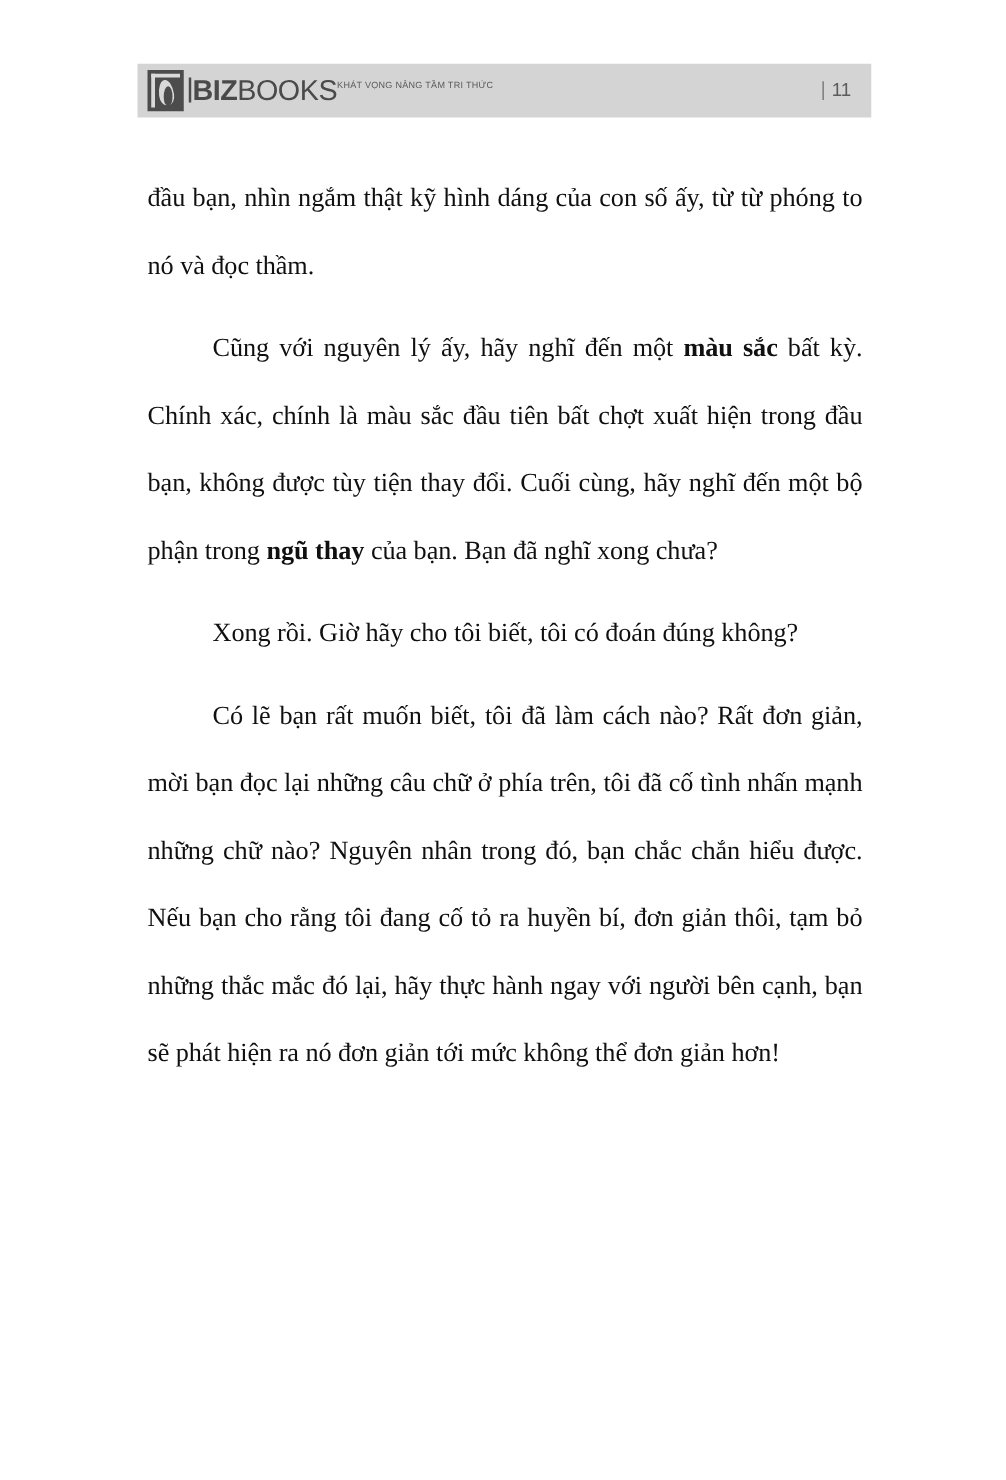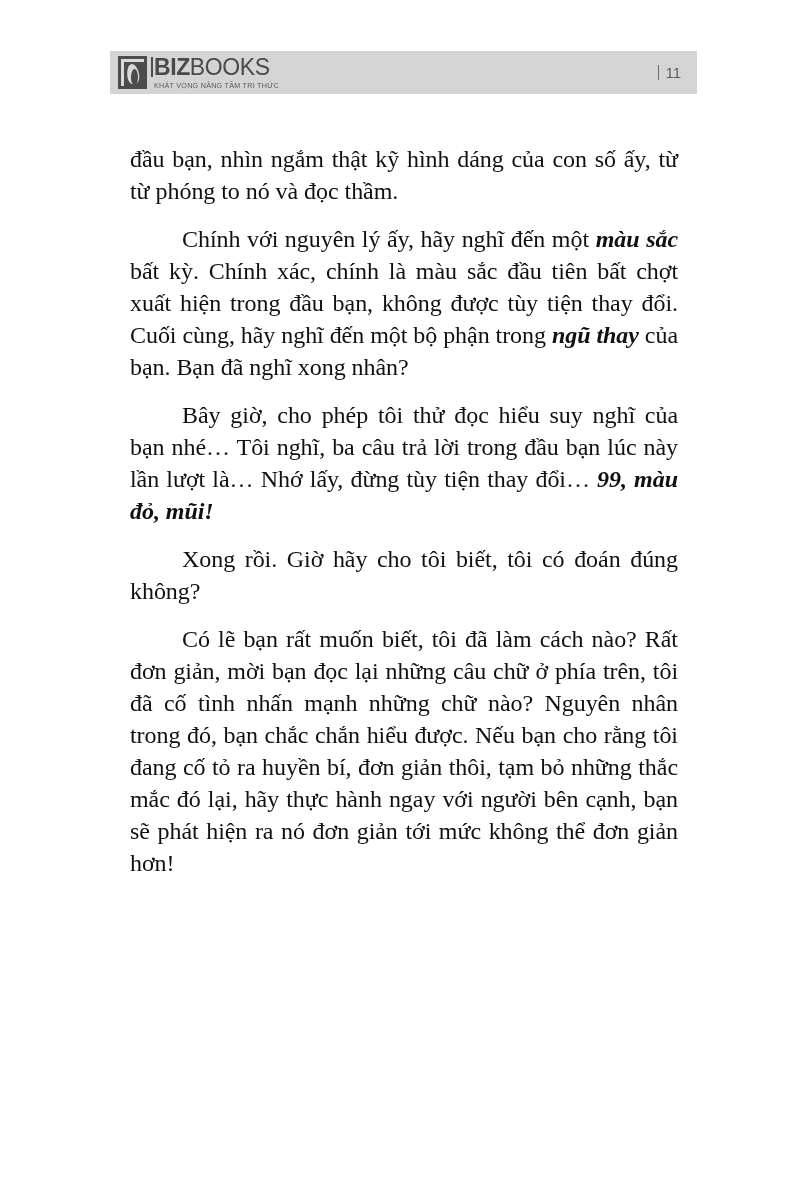--- a/index.html
+++ b/index.html
@@ -75,21 +75,21 @@
     position: absolute;
     left: 13px; top: 13px;
     width: 7px; height: 15px;
     background: #4c4c4c;
     border-radius: 50% 50% 30% 30% / 55% 55% 45% 45%;
   }
 
   .logo-text {
     margin-left: 7px;
     display: flex;
-    flex-direction: column;
+    flex-direction: row;
     justify-content: center;
     line-height: 1;
     position: relative;
   }
   .logo-rule {
     position: absolute;
     left: -3px;
     top: 1px;
     width: 2px;
     height: 20px;
@@ -135,36 +135,35 @@
 
   
   .text-column {
     position: absolute;
     left: 114px;
     top: 127px;
     width: 580px;
   }
 
   p.para {
-    margin: 16px;
-    font-size: 24px;
-    line-height: 32px;
+    margin: 4px;
+    font-size: 21px;
+    line-height: 54px;
     text-align: justify;
     text-justify: inter-word;
     letter-spacing: -0.05px;
     -webkit-hyphens: none;
     hyphens: none;
   }
   p.para.indent {
     text-indent: 52px;
     margin-top: 12px;
   }
   b.em {
     font-weight: 700;
-    font-style: italic;
   }
 </style>
 </head>
 <body>
 
 <div class="page">
 
   <div class="header-bar">
 
     <div class="logo-block">
@@ -185,19 +184,18 @@
 
     <div class="folio">
       <span class="folio-rule"></span>
       <span>11</span>
     </div>
 
   </div>
 
   <div class="text-column">
       <p class="para"><span>đầu bạn, nhìn ngắm thật kỹ hình dáng của con số ấy, từ từ phóng to nó và đọc thầm.</span></p>
-      <p class="para indent"><span>Chính với nguyên lý ấy, hãy nghĩ đến một </span><b class="em">màu sắc</b><span> bất kỳ. Chính xác, chính là màu sắc đầu tiên bất chợt xuất hiện trong đầu bạn, không được tùy tiện thay đổi. Cuối cùng, hãy nghĩ đến một bộ phận trong </span><b class="em">ngũ thay</b><span> của bạn. Bạn đã nghĩ xong nhân?</span></p>
-      <p class="para indent"><span>Bây giờ, cho phép tôi thử đọc hiểu suy nghĩ của bạn nhé… Tôi nghĩ, ba câu trả lời trong đầu bạn lúc này lần lượt là… Nhớ lấy, đừng tùy tiện thay đổi… </span><b class="em">99, màu đỏ, mũi!</b></p>
+      <p class="para indent"><span>Cũng với nguyên lý ấy, hãy nghĩ đến một </span><b class="em">màu sắc</b><span> bất kỳ. Chính xác, chính là màu sắc đầu tiên bất chợt xuất hiện trong đầu bạn, không được tùy tiện thay đổi. Cuối cùng, hãy nghĩ đến một bộ phận trong </span><b class="em">ngũ thay</b><span> của bạn. Bạn đã nghĩ xong chưa?</span></p>
       <p class="para indent"><span>Xong rồi. Giờ hãy cho tôi biết, tôi có đoán đúng không?</span></p>
       <p class="para indent"><span>Có lẽ bạn rất muốn biết, tôi đã làm cách nào? Rất đơn giản, mời bạn đọc lại những câu chữ ở phía trên, tôi đã cố tình nhấn mạnh những chữ nào? Nguyên nhân trong đó, bạn chắc chắn hiểu được. Nếu bạn cho rằng tôi đang cố tỏ ra huyền bí, đơn giản thôi, tạm bỏ những thắc mắc đó lại, hãy thực hành ngay với người bên cạnh, bạn sẽ phát hiện ra nó đơn giản tới mức không thể đơn giản hơn!</span></p>
     </div>
 
 </div>
 
 </body></html>

